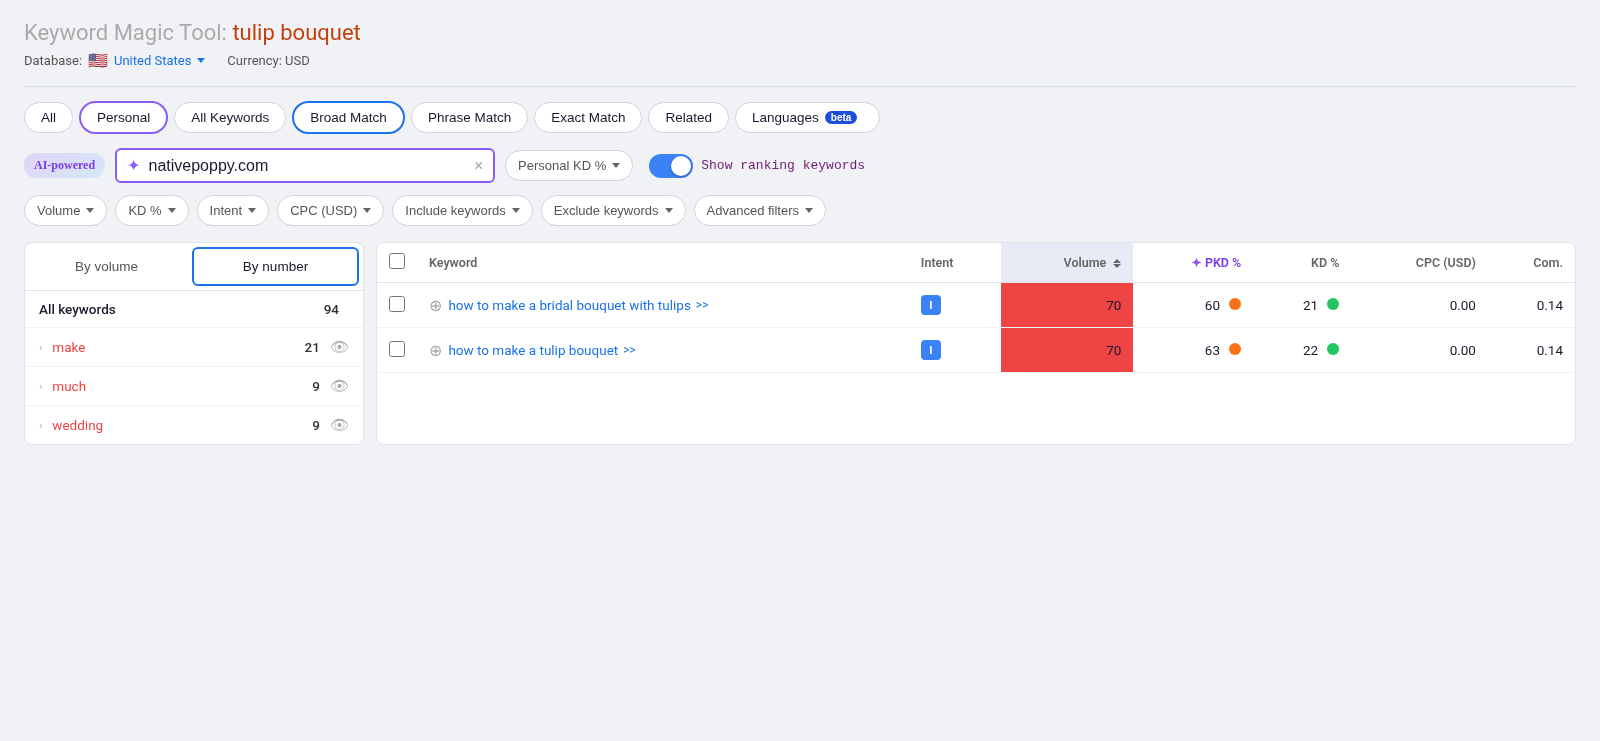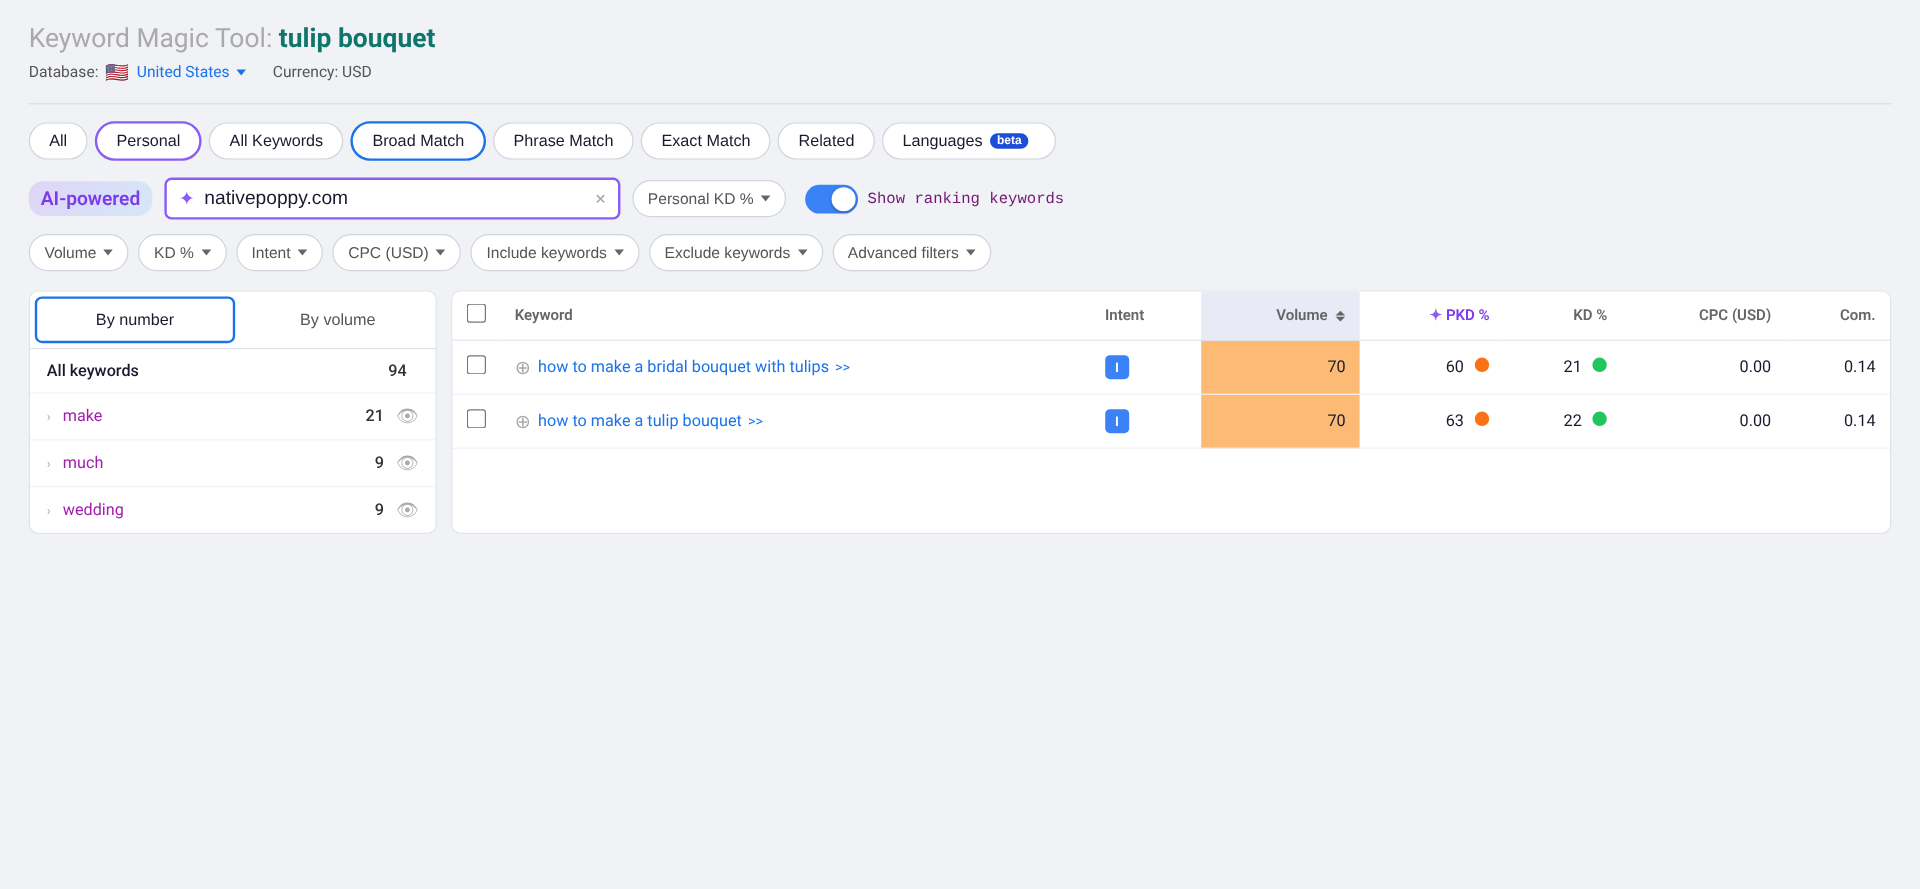--- a/index.html
+++ b/index.html
@@ -97,25 +97,26 @@
     
     .ai-row {
       display: flex;
       align-items: center;
       gap: 10px;
       margin-bottom: 12px;
     }
     .ai-badge {
       background: linear-gradient(135deg, #e0d4f7, #d4e8f7);
       color: #7c3aed;
-      font-size: 16px;
+      font-size: 12px;
       font-weight: 600;
       padding: 5px 10px;
       border-radius: 12px;
       white-space: nowrap;
+      font-family: Liberation Serif, serif;
     }
     .search-input-wrap {
       display: flex;
       align-items: center;
       border: 2px solid #8b5cf6;
       border-radius: 6px;
       background: white;
       padding: 6px 10px;
       gap: 8px;
       min-width: 380px;
@@ -233,21 +234,21 @@
       border-bottom: 1px solid #f0f2f5;
       font-size: 13.5px;
     }
     .sidebar-list-item:last-child { border-bottom: none; }
     .chevron-right {
       color: #aaa;
       margin-right: 10px;
       font-size: 11px;
       cursor: pointer;
     }
-    .sidebar-label { flex: 1; color: #a21caf; }
+    .sidebar-label { flex: 1; color: #ef4444; }
     .sidebar-count { color: #333; margin-right: 10px; font-weight: 500; }
     .eye-icon { color: #aaa; cursor: pointer; font-size: 15px; }
     .sidebar-all {
       padding: 10px 14px;
       display: flex;
       align-items: center;
       font-size: 13.5px;
       border-bottom: 1px solid #f0f2f5;
     }
     .sidebar-all .sidebar-label { font-weight: 500; color: #1a1a2e; }
@@ -310,21 +311,21 @@
       color: #7c3aed;
     }
     th.right { text-align: right; }
     td {
       padding: 12px 12px;
       font-size: 13.5px;
       border-bottom: 1px solid #f0f2f5;
       vertical-align: middle;
     }
     td.volume-col {
-      background: #fdba74;
+      background: #ef4444;
       text-align: right;
     }
     td.right { text-align: right; }
     .keyword-link {
       color: #1a73e8;
       text-decoration: none;
       display: flex;
       align-items: center;
       gap: 5px;
     }
@@ -384,21 +385,21 @@
     .arrow-icon { color: #1a73e8; font-size: 12px; }
   </style>
 </head>
 <body>
 
 <div class="container">
 
   <div class="header">
     <div class="title">
       <span>Keyword Magic Tool:</span>
-      <span style="color:#0f766e; font-weight:700;">tulip bouquet</span>
+      <span style="color:#c2410c; font-weight:400;">tulip bouquet</span>
     </div>
     <div class="subtitle">
       <span>Database:</span>
       <span class="flag">🇺🇸</span>
       <a href="#">
         <span>United States</span>
         <span class="chevron-small"></span>
       </a>
       <span style="margin-left:16px;">Currency: USD</span>
     </div>
@@ -466,22 +467,22 @@
     <button class="dropdown-btn">
       <span>Advanced filters</span>
       <span class="arrow"></span>
     </button>
   </div>
 
   <div class="main-content">
 
     <div class="sidebar">
       <div class="sidebar-tabs">
+        <button class="sidebar-tab">By volume</button>
         <button class="sidebar-tab active">By number</button>
-        <button class="sidebar-tab">By volume</button>
       </div>
       <div class="sidebar-all">
         <span class="sidebar-label">All keywords</span>
         <span class="sidebar-count">94</span>
       </div>
       <div class="sidebar-list">
         <div class="sidebar-list-item">
           <span class="chevron-right">›</span>
           <span class="sidebar-label">make</span>
           <span class="sidebar-count">21</span>

